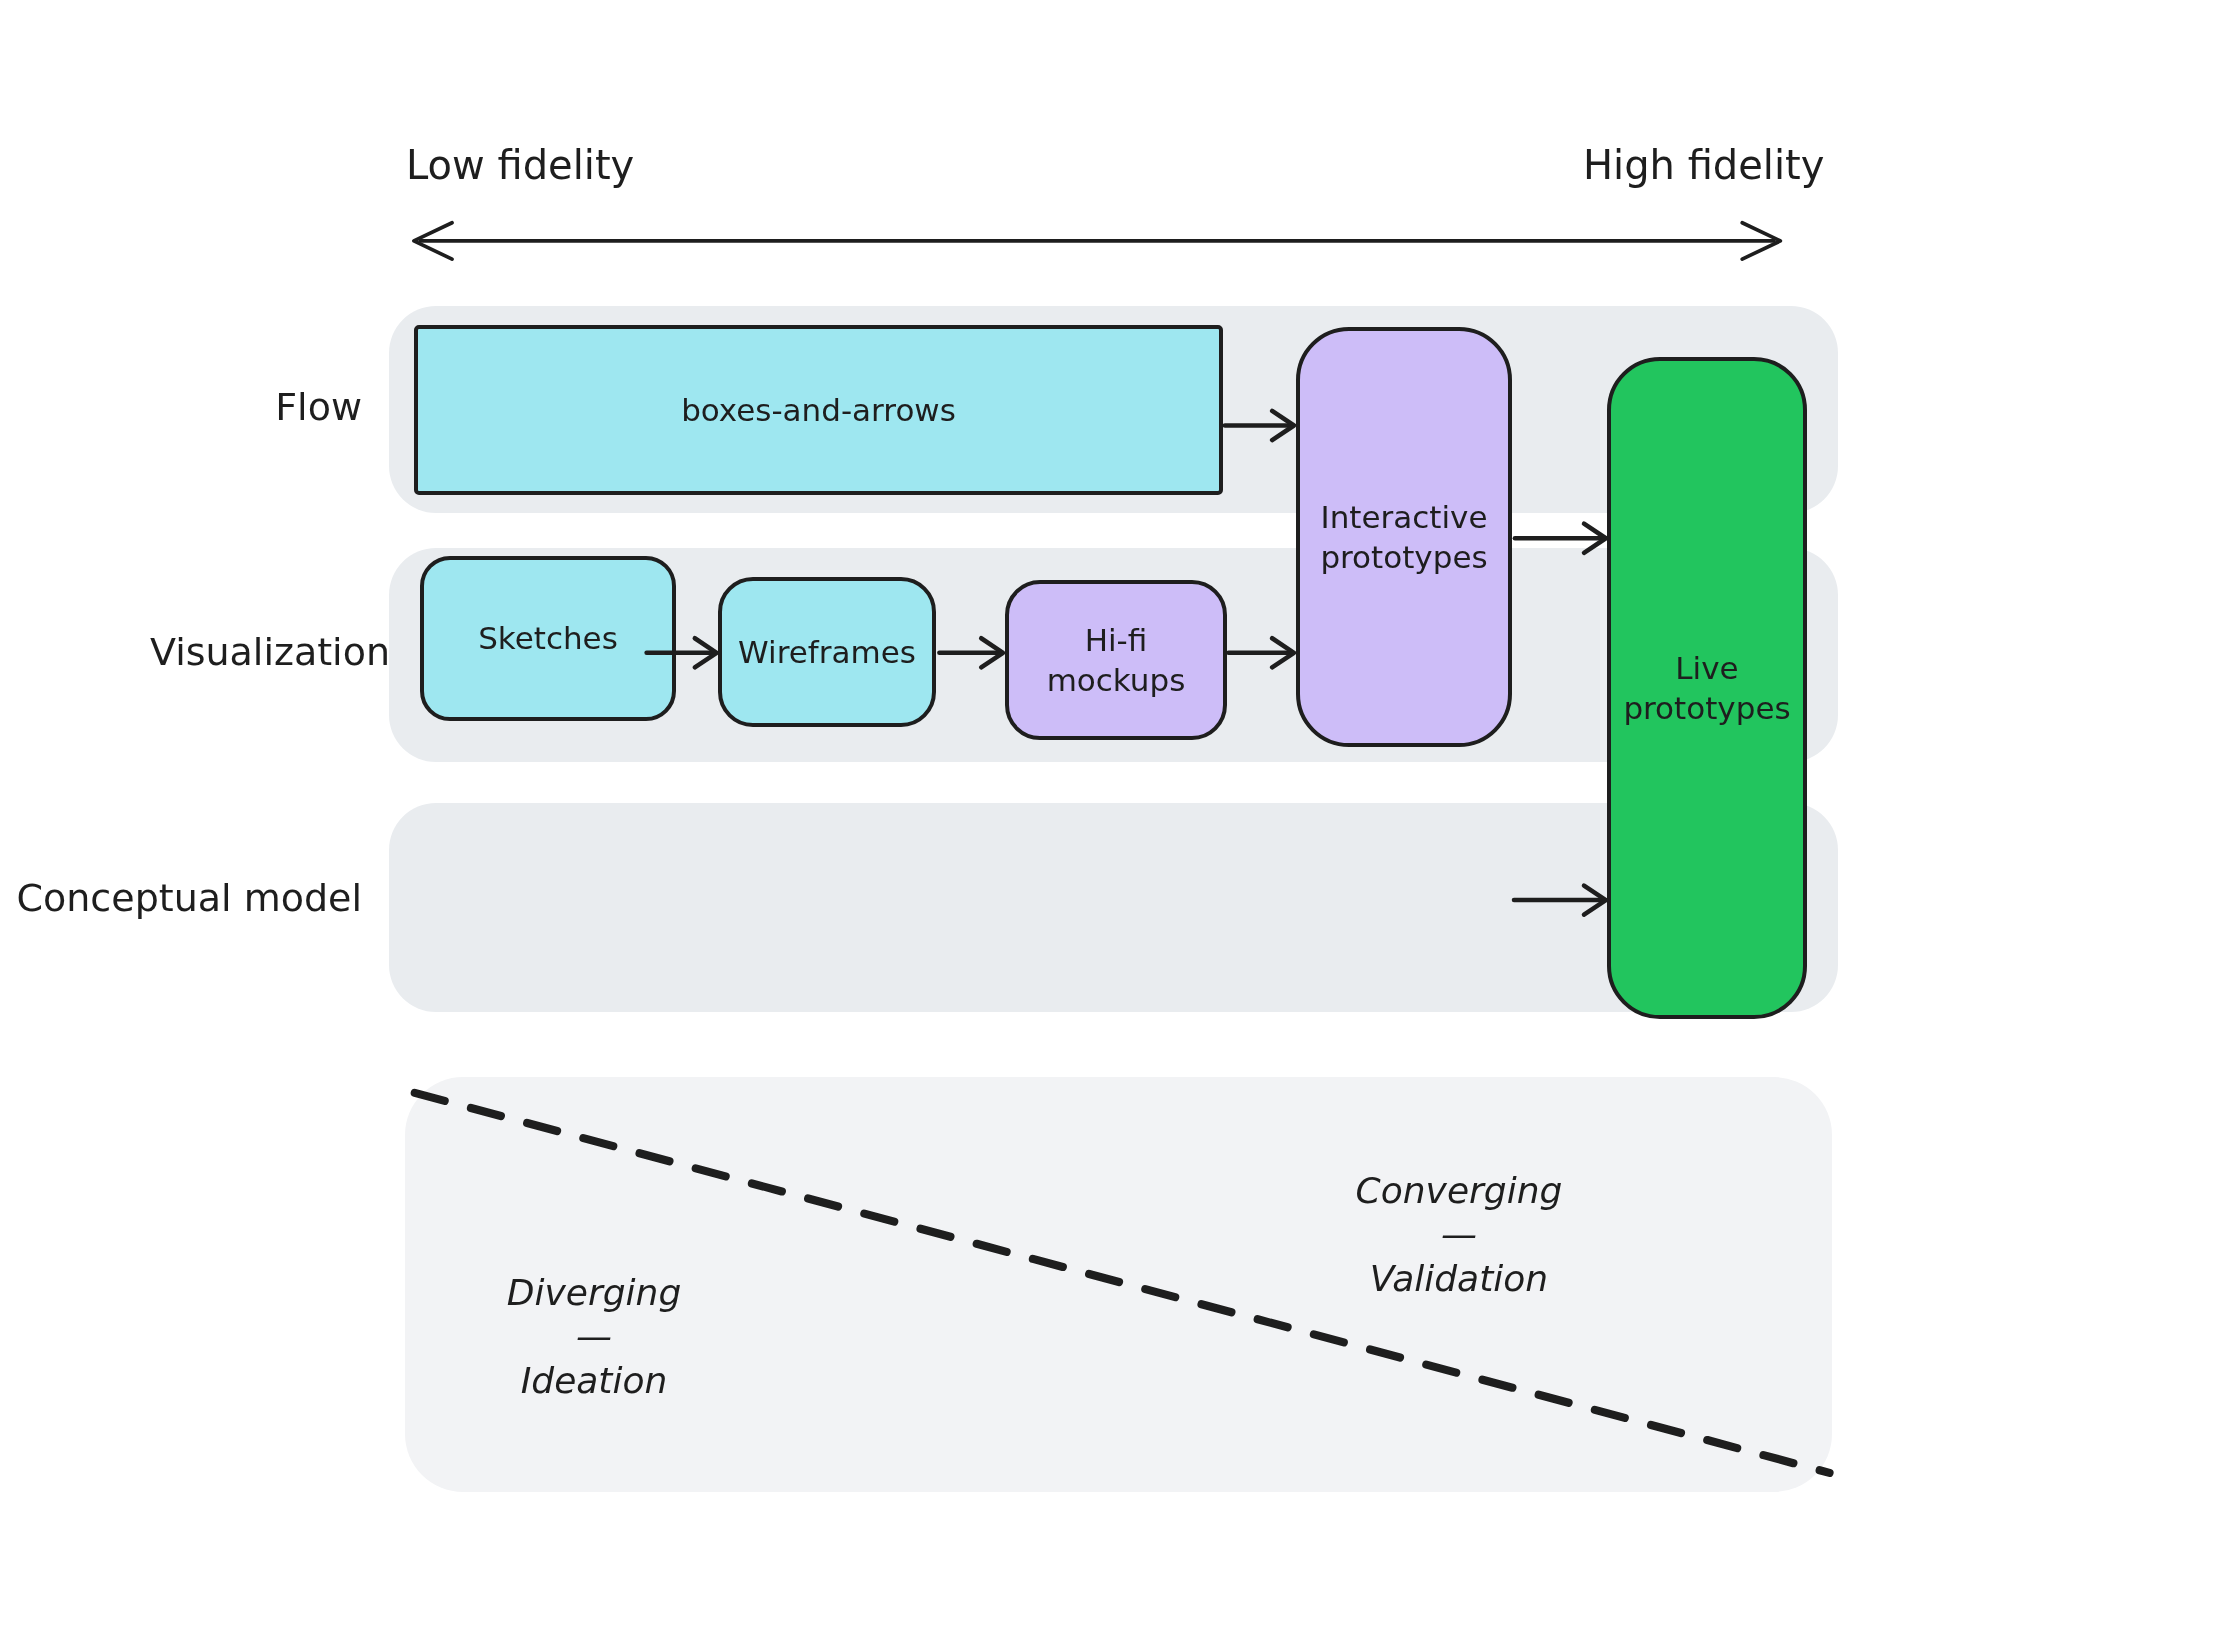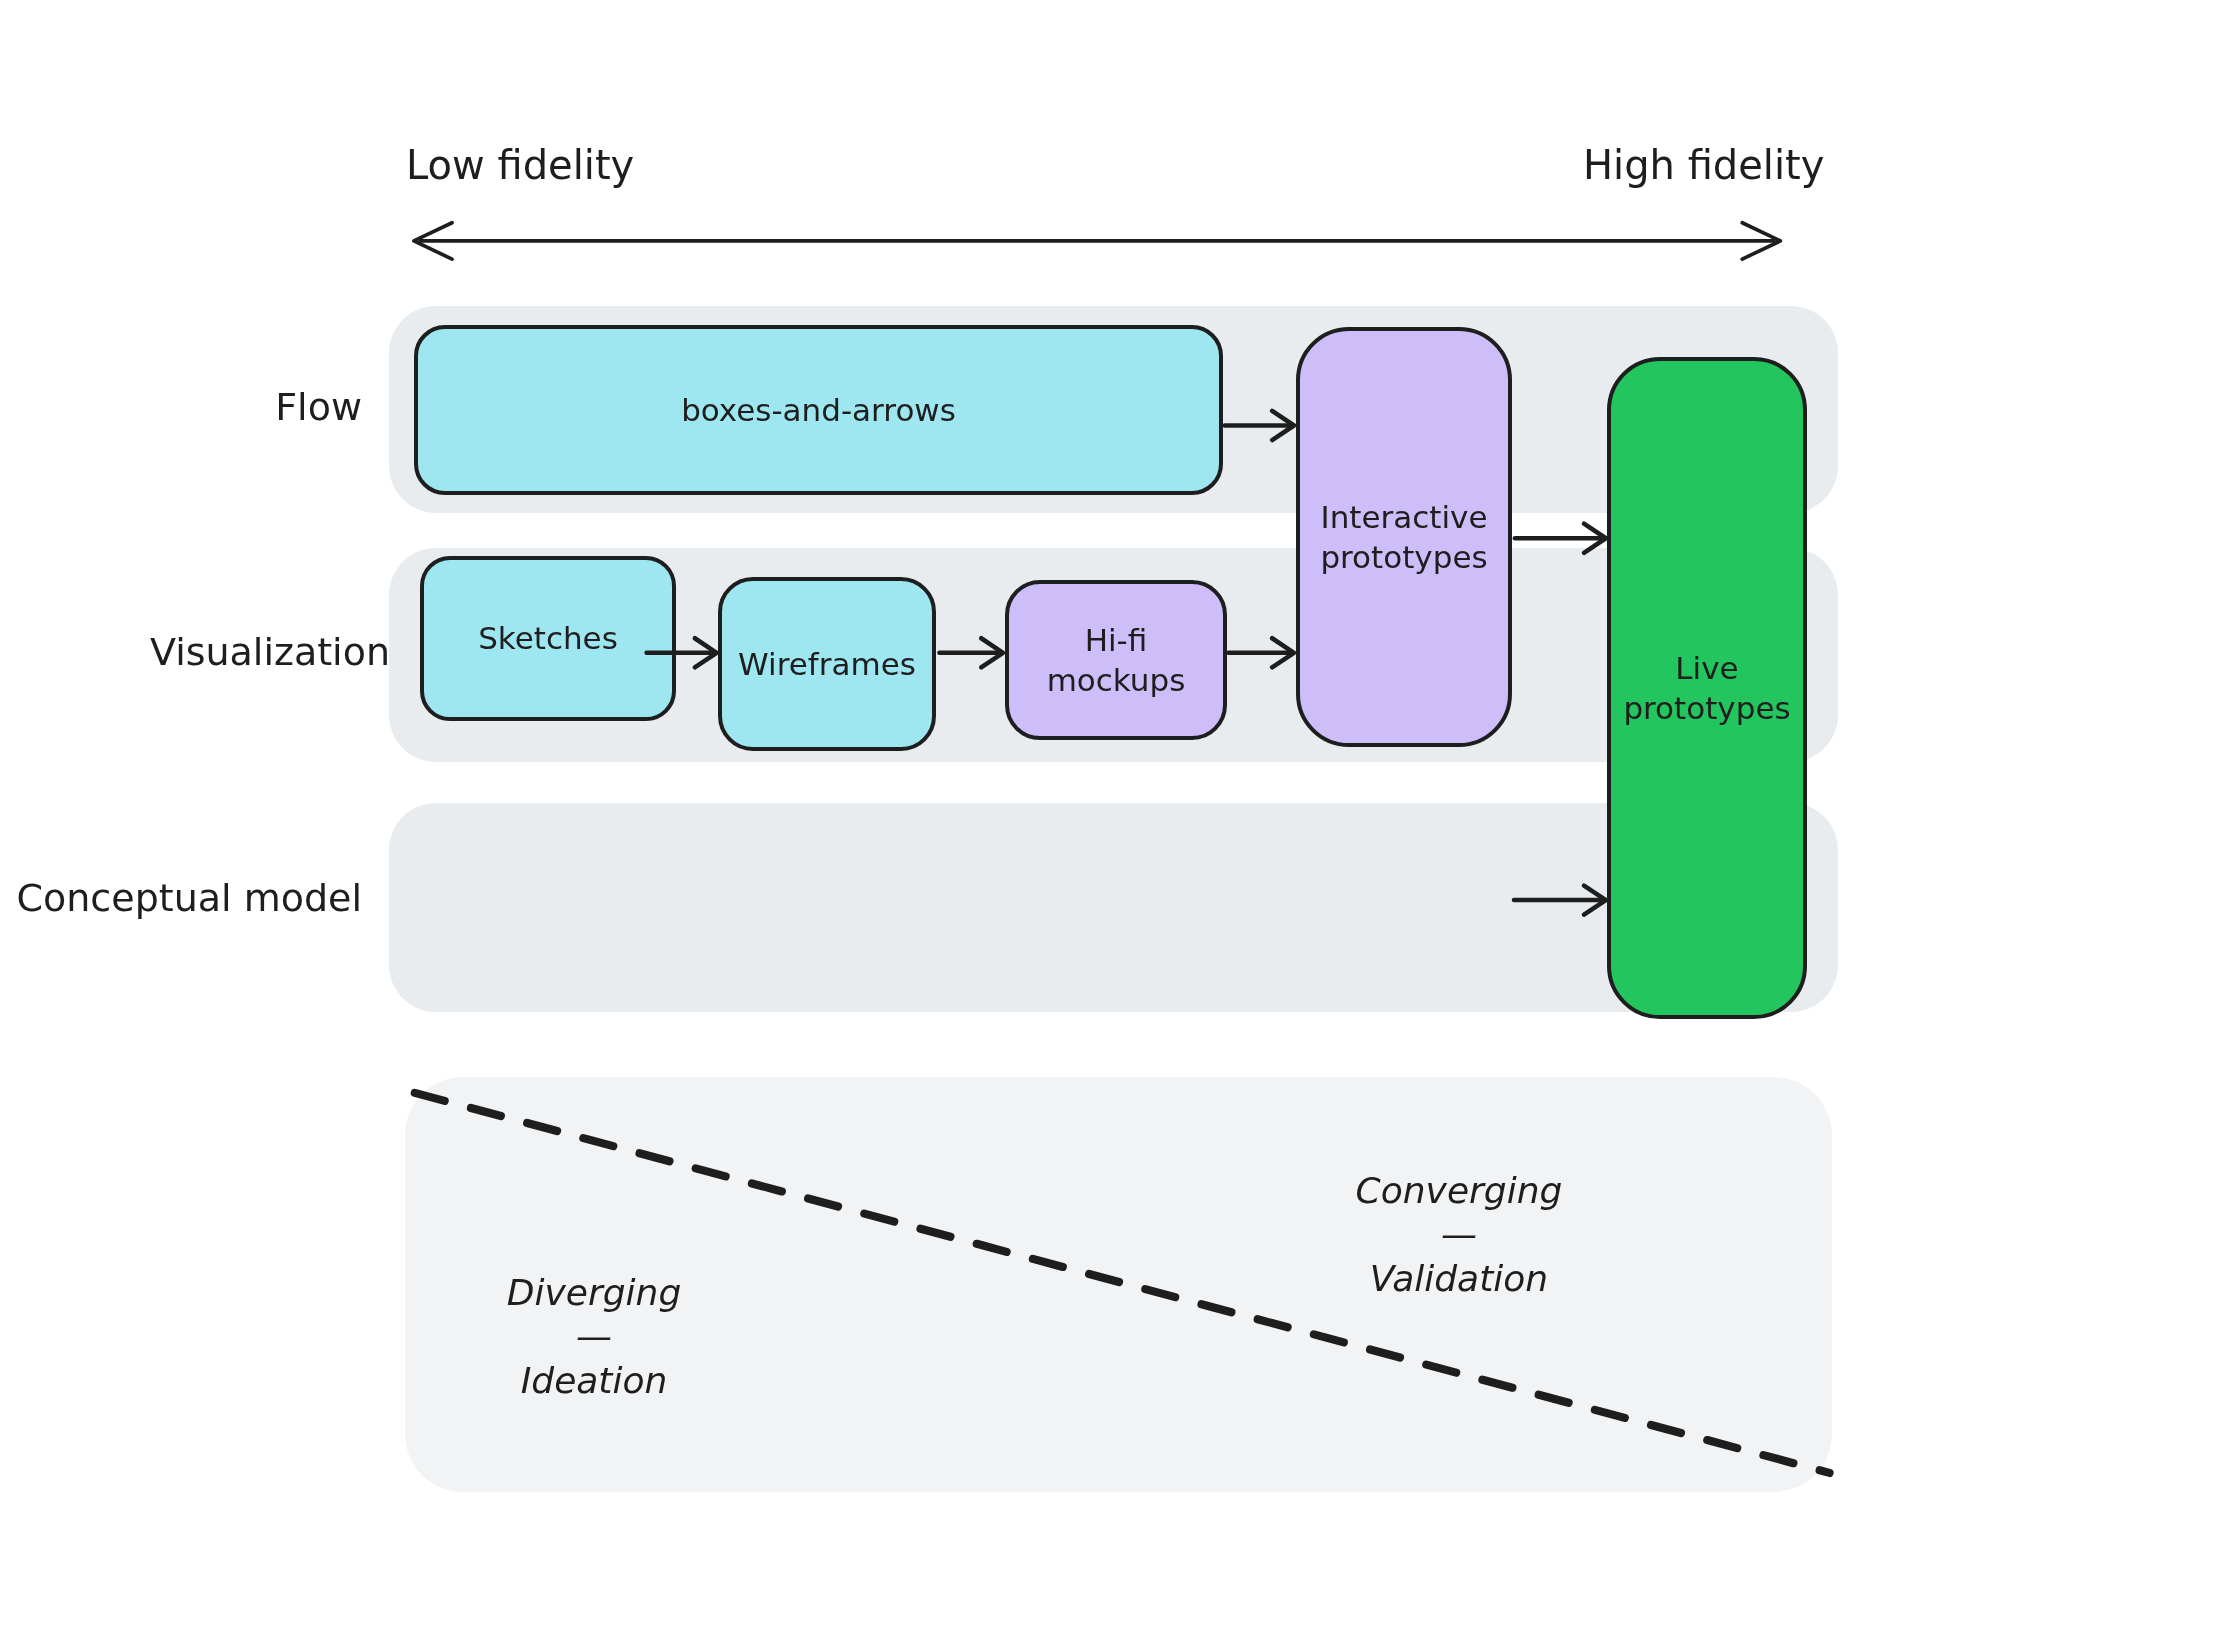--- a/index.html
+++ b/index.html
@@ -56,23 +56,23 @@
     align-items: center;
     justify-content: center;
     text-align: center;
     font-size: 31px;
     line-height: 1.3;
   }
   .cyan   { background: #9ee7f0; }
   .purple { background: #cdbdf8; }
   .yellow { background: #22c55e; margin-top: 28px; }
 
-  #node-boxes       { left: 414px;  top: 325px; width: 809px;  height: 170px; border-radius: 31px; }
+  #node-boxes       { left: 414px;  top: 325px; width: 809px;  height: 170px; border-radius: 5px; }
   #node-sketches    { left: 420px;  top: 556px; width: 256px;  height: 165px; border-radius: 30px; }
-  #node-wireframes  { left: 718px;  top: 577px; width: 218px;  height: 174px; border-radius: 35px; }
+  #node-wireframes  { left: 718px;  top: 577px; width: 218px;  height: 150px; border-radius: 35px; }
   #node-hifi        { left: 1005px; top: 580px; width: 222px;  height: 160px; border-radius: 35px; }
   #node-interactive { left: 1296px; top: 327px; width: 216px;  height: 420px; border-radius: 53px; }
   #node-live        { left: 1607px; top: 329px; width: 200px;  height: 662px; border-radius: 53px; }
   #node-class       { left: 420px;  top: 816px; width: 1091px; height: 168px; border-radius: 33px; }
 
   #bottom-panel {
     position: absolute;
     left: 405px;
     top: 1077px;
     width: 1427px;

